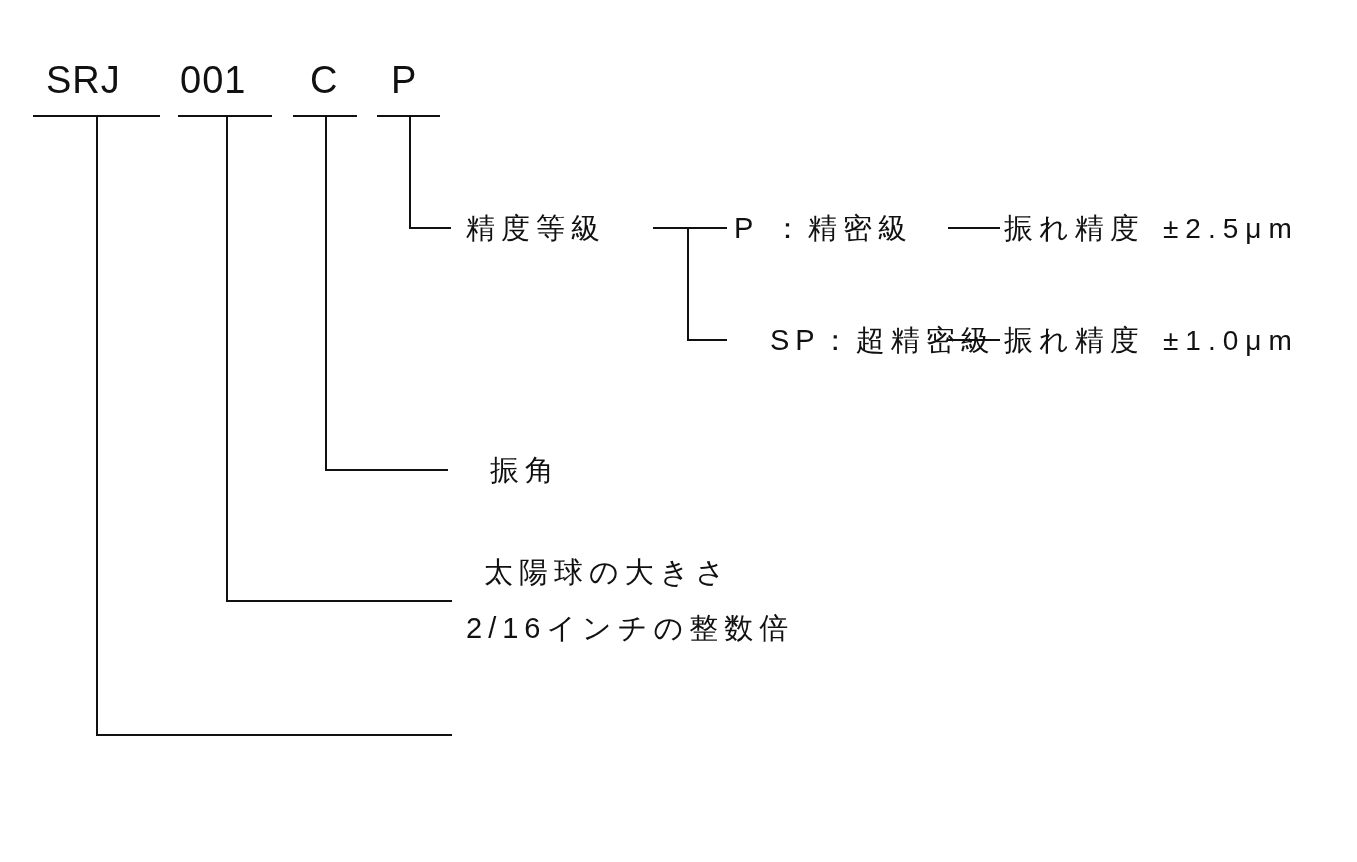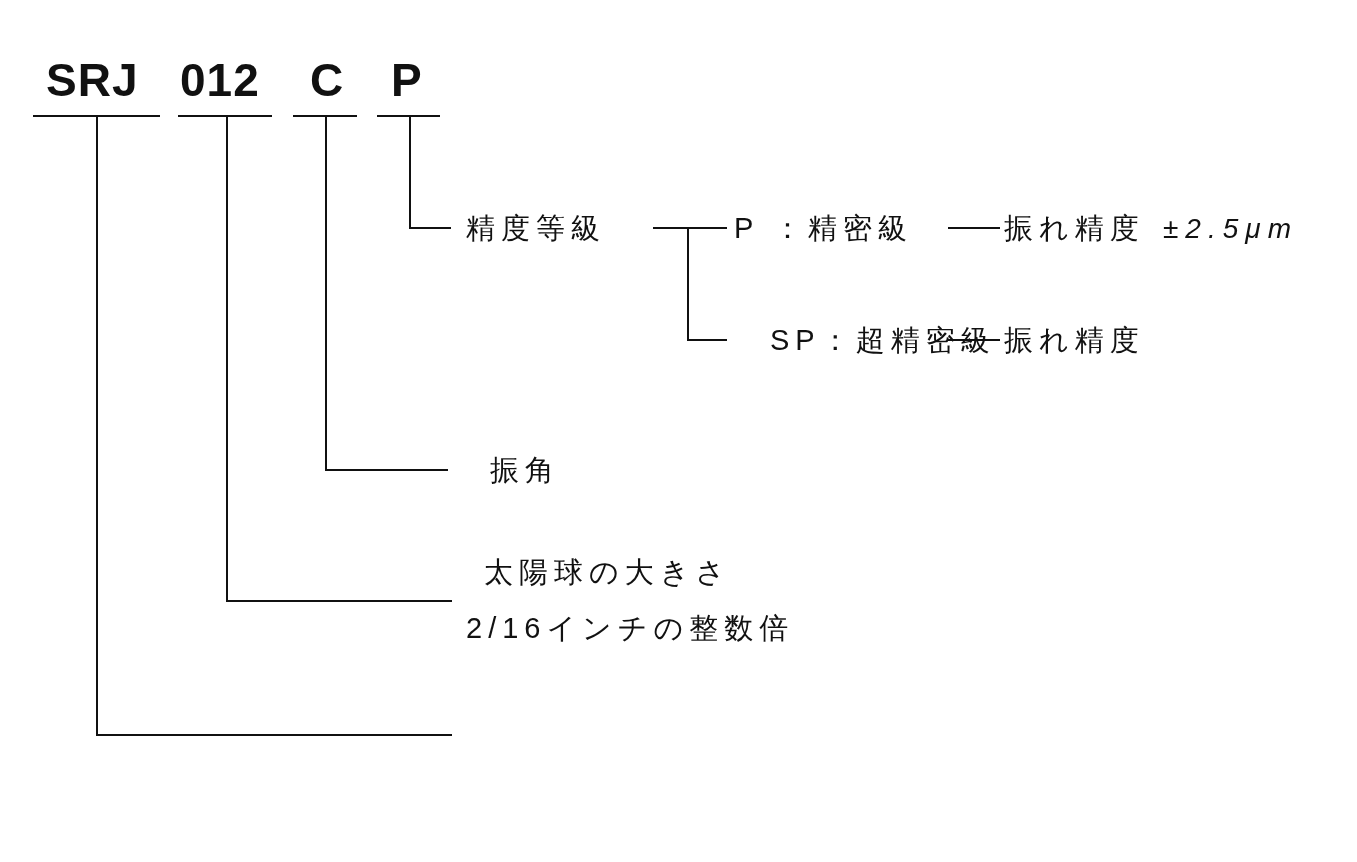--- a/index.html
+++ b/index.html
@@ -12,62 +12,61 @@
     width: 1357px;
     height: 862px;
     background: #ffffff;
     font-family: "Liberation Sans", "DejaVu Sans", sans-serif;
     color: #111111;
     overflow: hidden;
   }
   .code-seg {
     position: absolute;
     top: 57px;
-    font-size: 46px;
-    font-weight: bold;
+    font-size: 38px;
+    font-weight: normal;
     line-height: 46px;
     letter-spacing: 1px;
     color: #111111;
     white-space: nowrap;
   }
   .lbl {
     position: absolute;
     font-size: 29px;
     line-height: 42px;
     letter-spacing: 6px;
     color: #111111;
     white-space: nowrap;
   }
   .val {
     position: absolute;
     font-size: 28px;
     line-height: 42px;
     letter-spacing: 7px;
     color: #111111;
     white-space: nowrap;
-    font-style: italic;
   }
   .hline {
     position: absolute;
     height: 2px;
     background: #111111;
   }
   .vline {
     position: absolute;
     width: 2px;
     background: #111111;
   }
 </style>
 </head>
 <body>
 
 <div id="canvas">
 
   <span class="code-seg" style="left:46px">SRJ</span>
-  <span class="code-seg" style="left:180px">012</span>
+  <span class="code-seg" style="left:180px">001</span>
   <span class="code-seg" style="left:310px">C</span>
   <span class="code-seg" style="left:391px">P</span>
 
   <div class="hline" style="left:33px;  top:115px; width:127px"></div>
   <div class="hline" style="left:178px; top:115px; width:94px"></div>
   <div class="hline" style="left:293px; top:115px; width:64px"></div>
   <div class="hline" style="left:377px; top:115px; width:63px"></div>
 
   <div class="vline" style="left:96px;  top:115px; height:621px"></div>
   <div class="hline" style="left:96px;  top:734px; width:356px"></div>
@@ -88,20 +87,21 @@
   <div class="hline" style="left:948px; top:227px; width:52px"></div>
   <div class="hline" style="left:948px; top:339px; width:52px"></div>
 
   <span class="lbl" style="left:466px;  top:207px">精度等級</span>
   <span class="lbl" style="left:734px;  top:207px">P ：精密級</span>
   <span class="lbl" style="left:1004px; top:207px">振れ精度</span>
   <span class="val" style="left:1163px; top:208px">±2.5μm</span>
 
   <span class="lbl" style="left:770px;  top:319px">SP：超精密級</span>
   <span class="lbl" style="left:1004px; top:319px">振れ精度</span>
+  <span class="val" style="left:1163px; top:320px">±1.0μm</span>
 
   <span class="lbl" style="left:490px; top:449px">振角</span>
 
   <span class="lbl" style="left:484px; top:551px">太陽球の大きさ</span>
   <span class="lbl" style="left:466px; top:607px">2/16インチの整数倍</span>
 
 
 </div>
 
 </body></html>

